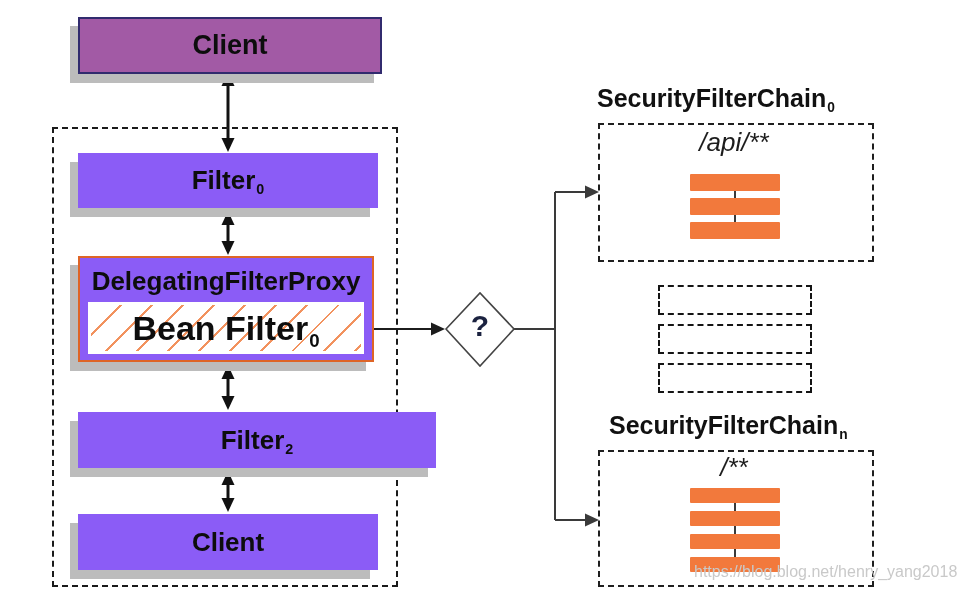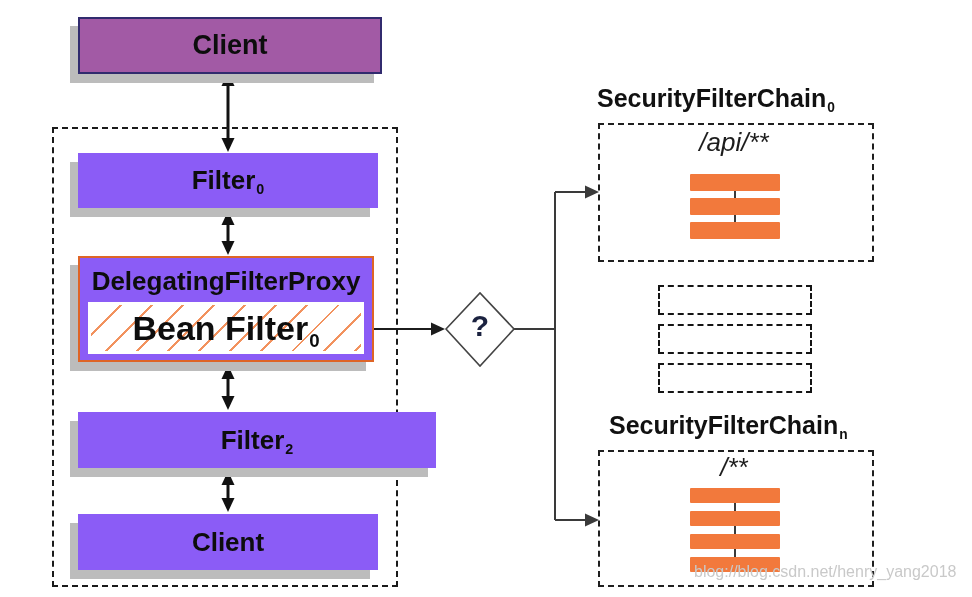--- a/index.html
+++ b/index.html
@@ -173,15 +173,15 @@
   <div class="chain-box chain-box-n"></div>
   <div class="pattern pattern-n">/**</div>
   <div class="bars bars-n">
     <div class="bar-connector"></div>
     <div class="bar"></div>
     <div class="bar"></div>
     <div class="bar"></div>
     <div class="bar"></div>
   </div>
 
-  <div class="watermark">blog://blog.csdn.net/henry_yang2018</div>
+  <div class="watermark">https://blog.blog.net/henry_yang2018</div>
 
 </div>
 
 </body></html>

